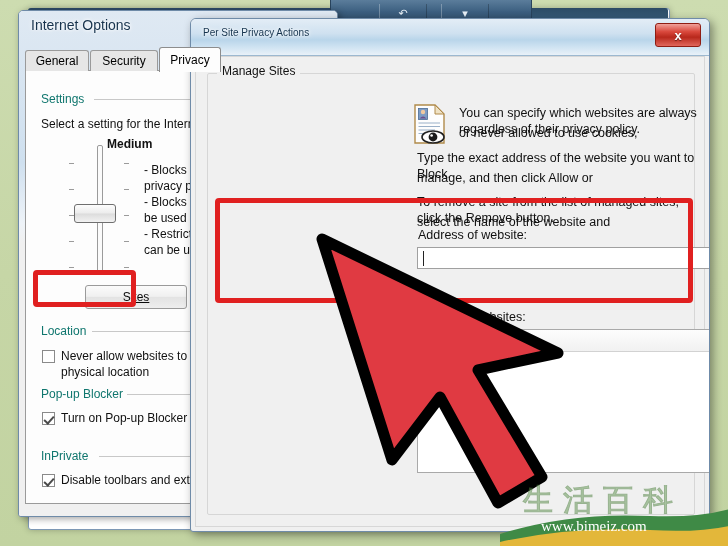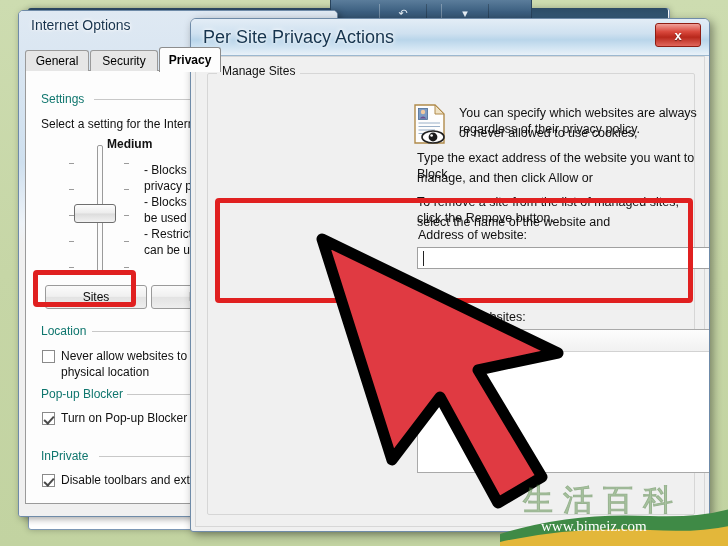--- a/index.html
+++ b/index.html
@@ -39,21 +39,21 @@
   .io-titlebar{position:absolute;left:0;top:0;width:318px;height:30px;}
   .io-title{position:absolute;left:12px;top:6px;font-size:14px;color:#17334d;
     text-shadow:0 0 3px #fff,0 0 5px #fff;white-space:nowrap;}
 
   
   .tabstrip{position:absolute;left:6px;top:36px;width:300px;height:24px;}
   .tab{position:absolute;top:3px;height:21px;background:#e6e6e6;
     border:1px solid #9a9a9a;border-bottom:none;border-radius:3px 3px 0 0;
     font-size:12px;color:#000;display:flex;align-items:center;justify-content:center;
     padding:0 7px;box-sizing:border-box;}
-  .tab.active{top:0;height:25px;background:#fdfdfd;z-index:4;border-color:#8d8d8d;font-weight:bold;}
+  .tab.active{top:0;height:25px;background:#fdfdfd;z-index:4;border-color:#8d8d8d;}
   .tabpage{position:absolute;left:6px;top:59px;width:300px;height:432px;
     background:#fdfdfd;border:1px solid #9a9a9a;}
 
   .grp-label{position:absolute;font-size:12px;color:#0f766e;background:#fdfdfd;padding-right:5px;}
   .grp-line{position:absolute;height:1px;background:#c8c8c8;}
 
   .io-text{position:absolute;font-size:12px;color:#111;white-space:nowrap;}
   .io-text.bold{font-weight:bold;}
 
   
@@ -61,40 +61,40 @@
     background:#fbfbfb;border:1px solid #9b9b9b;border-radius:2px;}
   .tick{position:absolute;width:5px;height:1px;background:#9b9b9b;}
   .slider-thumb{position:absolute;left:55px;top:193px;width:40px;height:17px;
     background:linear-gradient(180deg,#fdfdfd 0%,#ececec 48%,#dcdcdc 52%,#f2f2f2 100%);
     border:1px solid #6f6f6f;border-radius:3px;}
 
   
   .winbtn{position:absolute;box-sizing:border-box;
     background:linear-gradient(180deg,#fbfbfb 0%,#f0f0f0 47%,#e3e3e3 52%,#eeeeee 100%);
     border:1px solid #9a9a9a;border-radius:3px;
-    font-size:12px;color:#0a0a0a;display:flex;align-items:center;justify-content:center;}
+    font-size:12px;color:#0a0a0a;display:flex;align-items:center;justify-content:center;margin-left:40px;}
   .underl{text-decoration:underline;}
 
   
   .cbx{position:absolute;width:13px;height:13px;background:#fff;border:1px solid #8a8a8a;
     box-sizing:border-box;}
   .cbx.checked:after{content:"";position:absolute;left:3px;top:1px;width:4px;height:8px;
     border:solid #4a4a4a;border-width:0 2px 2px 0;transform:rotate(42deg);}
 
   
   .redbox{position:absolute;border:5px solid #e02020;border-radius:4px;box-sizing:border-box;}
 
   
   .psp{position:absolute;left:190px;top:18px;width:518px;height:512px;
     background:#f0f0f0;border:1px solid #6f8ba8;border-radius:6px 6px 3px 3px;
     box-shadow:3px 3px 10px rgba(0,0,0,.4);overflow:hidden;}
   .psp-glass{position:absolute;left:0;top:0;width:518px;height:36px;
     background:linear-gradient(180deg,#e3edf6 0%,#cfe1f0 40%,#b9d5ea 58%,#cfe3f2 78%,#e9f1f8 100%);
     border-bottom:1px solid #9cb8d0;}
-  .psp-title{position:absolute;left:12px;top:8px;font-size:18px;color:#16344e;
+  .psp-title{position:absolute;left:12px;top:8px;font-size:10px;color:#16344e;
     text-shadow:0 0 3px #fff, 0 0 6px #fff;}
   .psp-close{position:absolute;right:8px;top:4px;width:44px;height:22px;border-radius:3px;
     background:linear-gradient(180deg,#f0a19a 0%,#d9483c 35%,#b8281c 60%,#e0675c 100%);
     border:1px solid #8e1d13;display:flex;align-items:center;justify-content:center;
     color:#fff;font-size:13px;font-weight:bold;text-shadow:0 1px 1px rgba(0,0,0,.5);}
   .psp-body{position:absolute;left:4px;top:37px;width:510px;height:471px;background:#f0f0f0;
     border:1px solid #d7d7d7;box-sizing:border-box;}
 
   .psp-group{position:absolute;left:16px;top:54px;width:486px;height:440px;
     border:1px solid #d6d6d6;border-radius:2px;background:transparent;}

